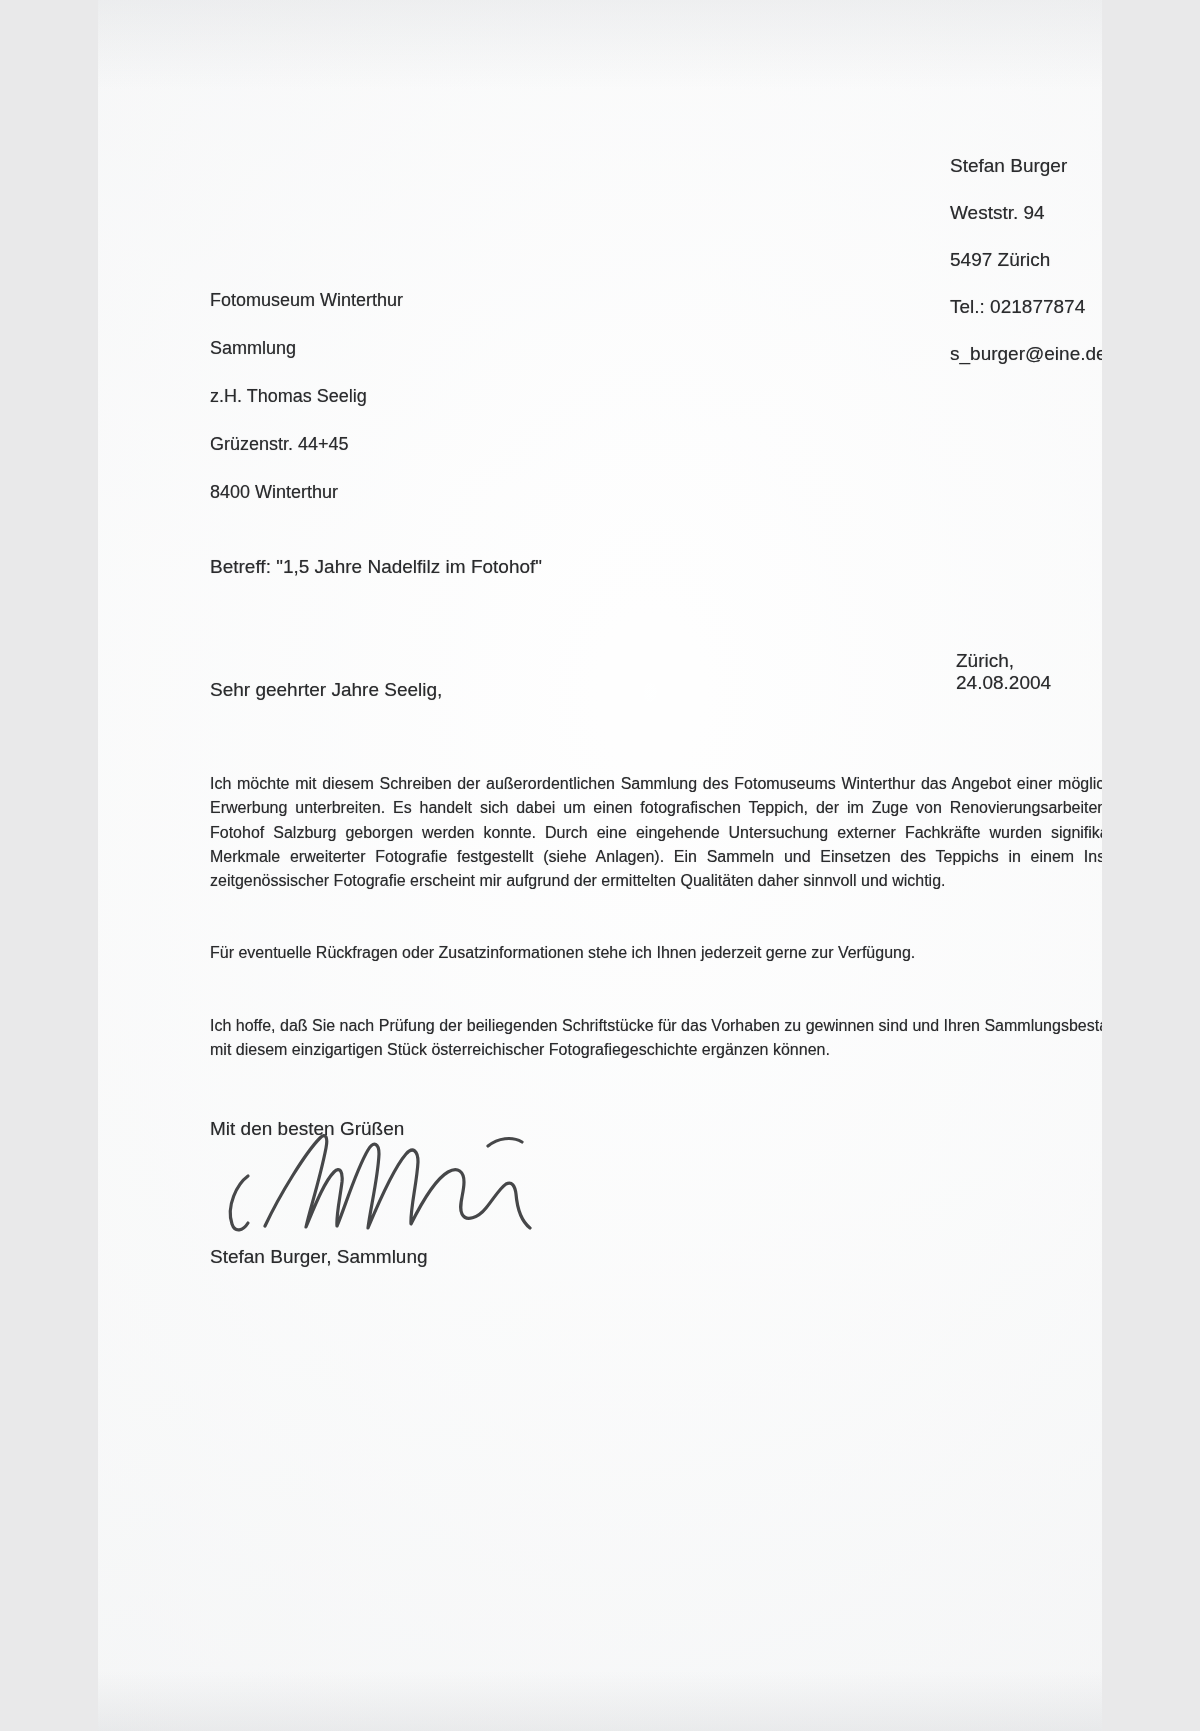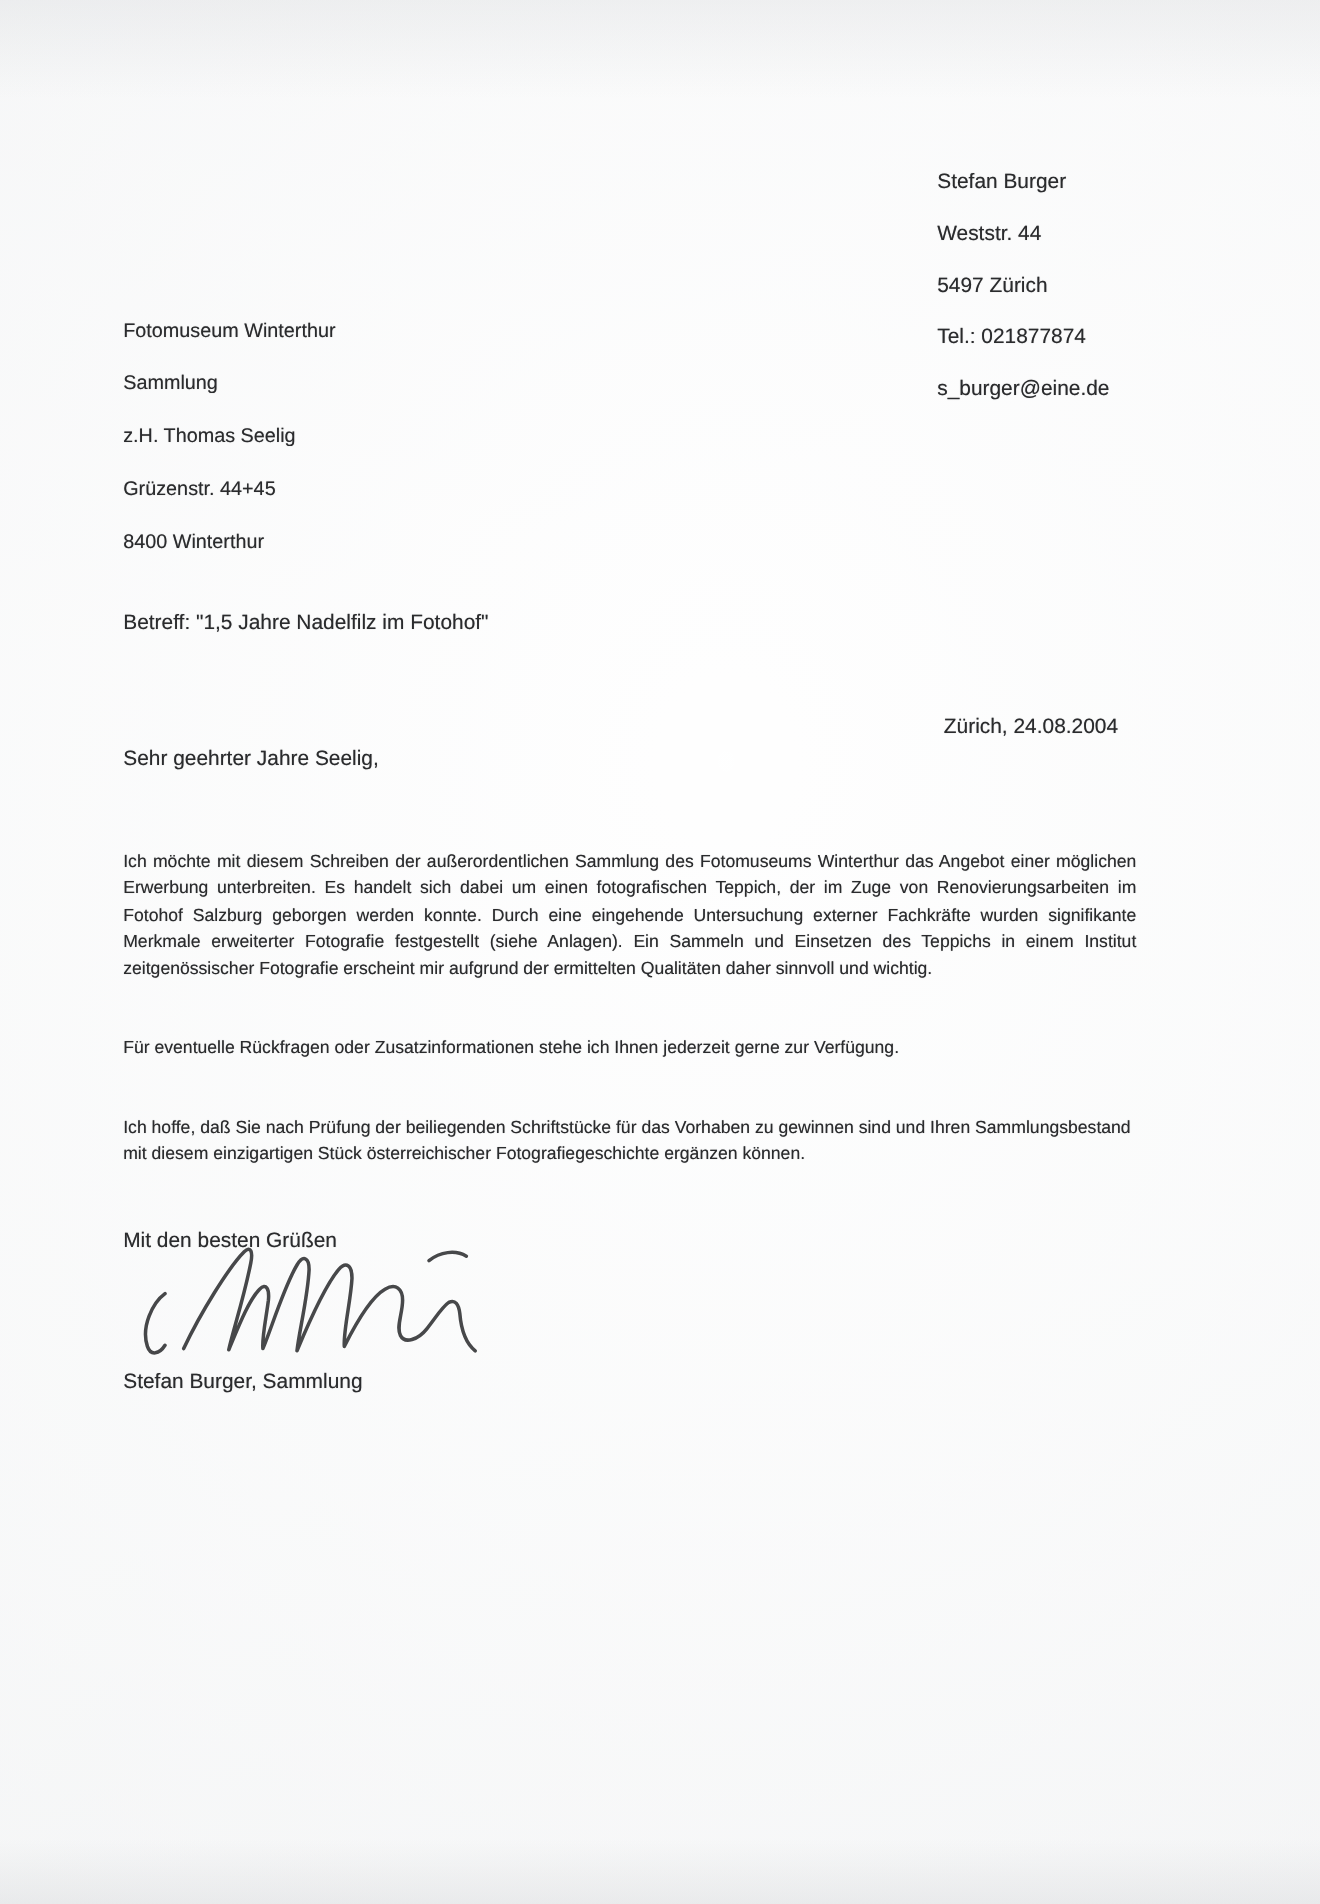--- a/index.html
+++ b/index.html
@@ -2,21 +2,21 @@
 <html lang="de"><head>
 <meta charset="utf-8">
 <style>
   html, body {
     margin: 0;
     padding: 0;
     background: #e9e9ea;
   }
   .page {
     position: relative;
-    width: 1200px;
+    width: 1004px;
     height: 1731px;
     margin: 0 auto;
     background:
       radial-gradient(ellipse 140% 120% at 55% 40%, rgba(255,255,255,0.9) 0%, rgba(244,245,246,0.6) 70%, rgba(233,234,236,0.8) 100%),
       linear-gradient(165deg, #f2f3f4 0%, #fafafa 30%, #f7f8f8 70%, #f1f2f3 100%);
     overflow: hidden;
     font-family: "Liberation Sans", "DejaVu Sans", sans-serif;
     color: #2a2b2d;
   }
   
@@ -80,21 +80,21 @@
 </style>
 </head>
 <body>
 
 <div class="page">
   <div class="smudge-top"></div>
   <div class="smudge-bottom"></div>
 
   <div class="block sender-block scan-text">
     <div>Stefan Burger</div>
-    <div>Weststr. 44</div>
+    <div>Weststr. 94</div>
     <div>5497 Zürich</div>
     <div>Tel.: 021877874</div>
     <div>s_burger@eine.de</div>
   </div>
 
   <div class="block recipient-block scan-text">
     <div>Fotomuseum Winterthur</div>
     <div>Sammlung</div>
     <div>z.H. Thomas Seelig</div>
     <div>Grüzenstr. 44+45</div>

